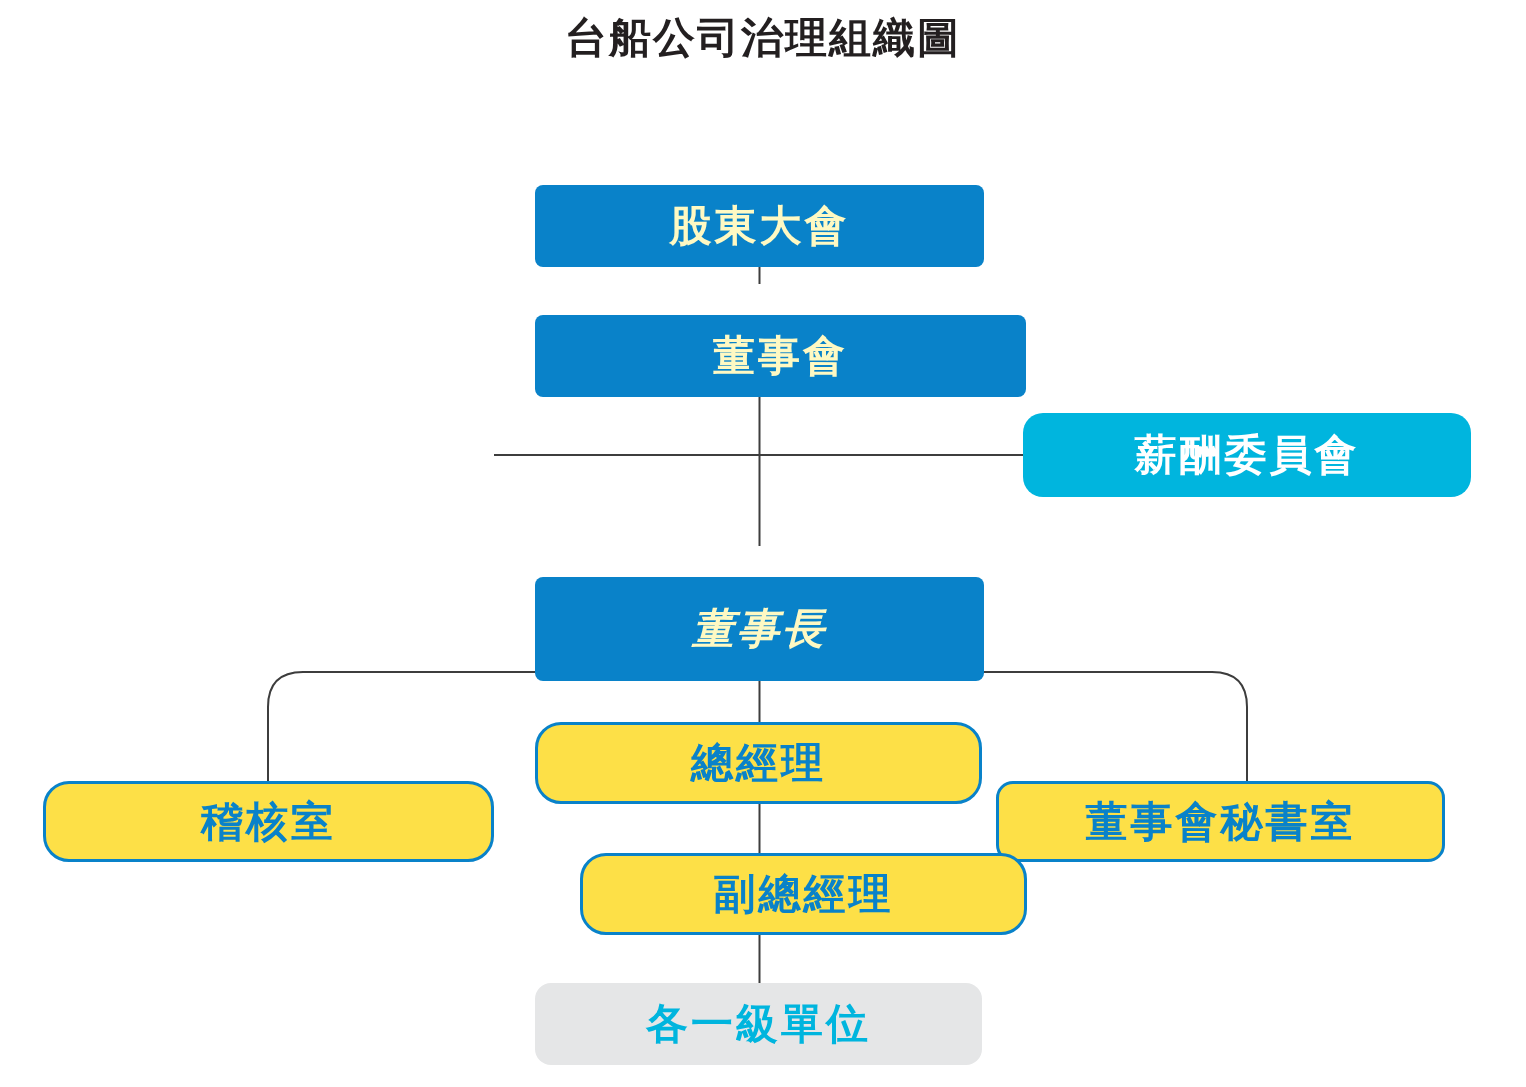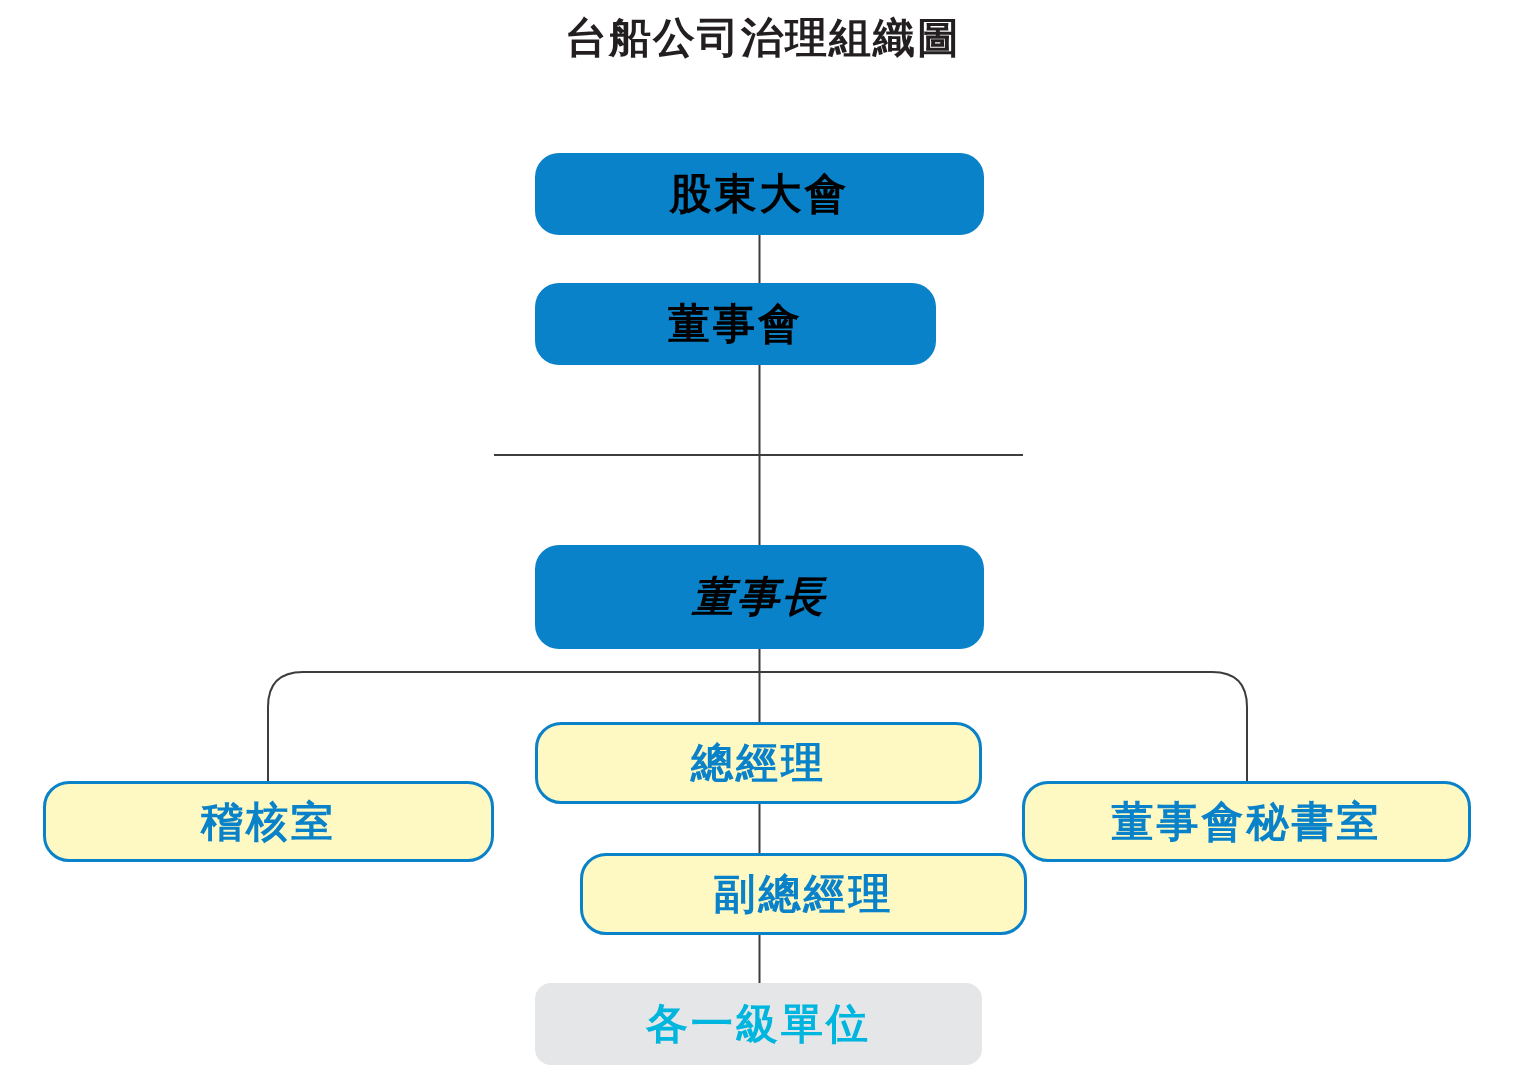--- a/index.html
+++ b/index.html
@@ -45,49 +45,50 @@
     display:flex;
     align-items:center;
     justify-content:center;
     font-size:42px;
     font-weight:700;
     letter-spacing:3px;
     text-align:center;
   }
   .solid-blue{
     background:var(--primary-blue);
-    color:#000000;
-    border-radius:24px;
+    color:#fef9c3;
+    border-radius:8px;
+    margin-top:32px;
   }
   .solid-cyan{
     background:var(--cyan);
     color:#ffffff;
     border-radius:20px;
   }
   .outline-blue{
-    background:#fef9c3;
+    background:#fde047;
     border:3px solid var(--primary-blue);
     color:var(--primary-blue);
     border-radius:26px;
   }
   .gray-fill{
     background:var(--gray-fill);
     color:var(--cyan);
     border-radius:16px;
     font-family:Liberation Mono, monospace;
   }
   
   .n-shareholders{left:535px; top:153px; width:449px; height:82px;}
-  .n-board{left:535px; top:283px; width:401px; height:82px;}
+  .n-board{left:535px; top:283px; width:491px; height:82px;}
   .n-audit-committee{left:43px; top:413px; width:451px; height:84px;}
   .n-compensation-committee{left:1023px; top:413px; width:448px; height:84px;}
   .n-chairman{left:535px; top:545px; width:449px; height:104px;font-style:italic;}
   .n-president{left:535px; top:722px; width:447px; height:82px;}
   .n-audit-office{left:43px; top:781px; width:451px; height:81px;}
-  .n-board-secretariat{left:1022px; top:781px; width:449px; height:81px;}
+  .n-board-secretariat{left:996px; top:781px; width:449px; height:81px;border-radius:17px;}
   .n-vice-president{left:535px; top:853px; width:447px; height:82px;margin-left:45px;}
   .n-first-level-units{left:535px; top:983px; width:447px; height:82px;}
 </style>
 </head>
 <body>
 
 <div class="canvas">
 
   <div class="chart-title">台船公司治理組織圖</div>
 
@@ -103,20 +104,23 @@
 
   <div class="node solid-blue n-shareholders">
     <span>股東大會</span>
   </div>
 
   <div class="node solid-blue n-board">
     <span>董事會</span>
   </div>
 
 
+  <div class="node solid-cyan n-compensation-committee">
+    <span>薪酬委員會</span>
+  </div>
 
   <div class="node solid-blue n-chairman">
     <span>董事長</span>
   </div>
 
   <div class="node outline-blue n-president">
     <span>總經理</span>
   </div>
 
   <div class="node outline-blue n-audit-office">

